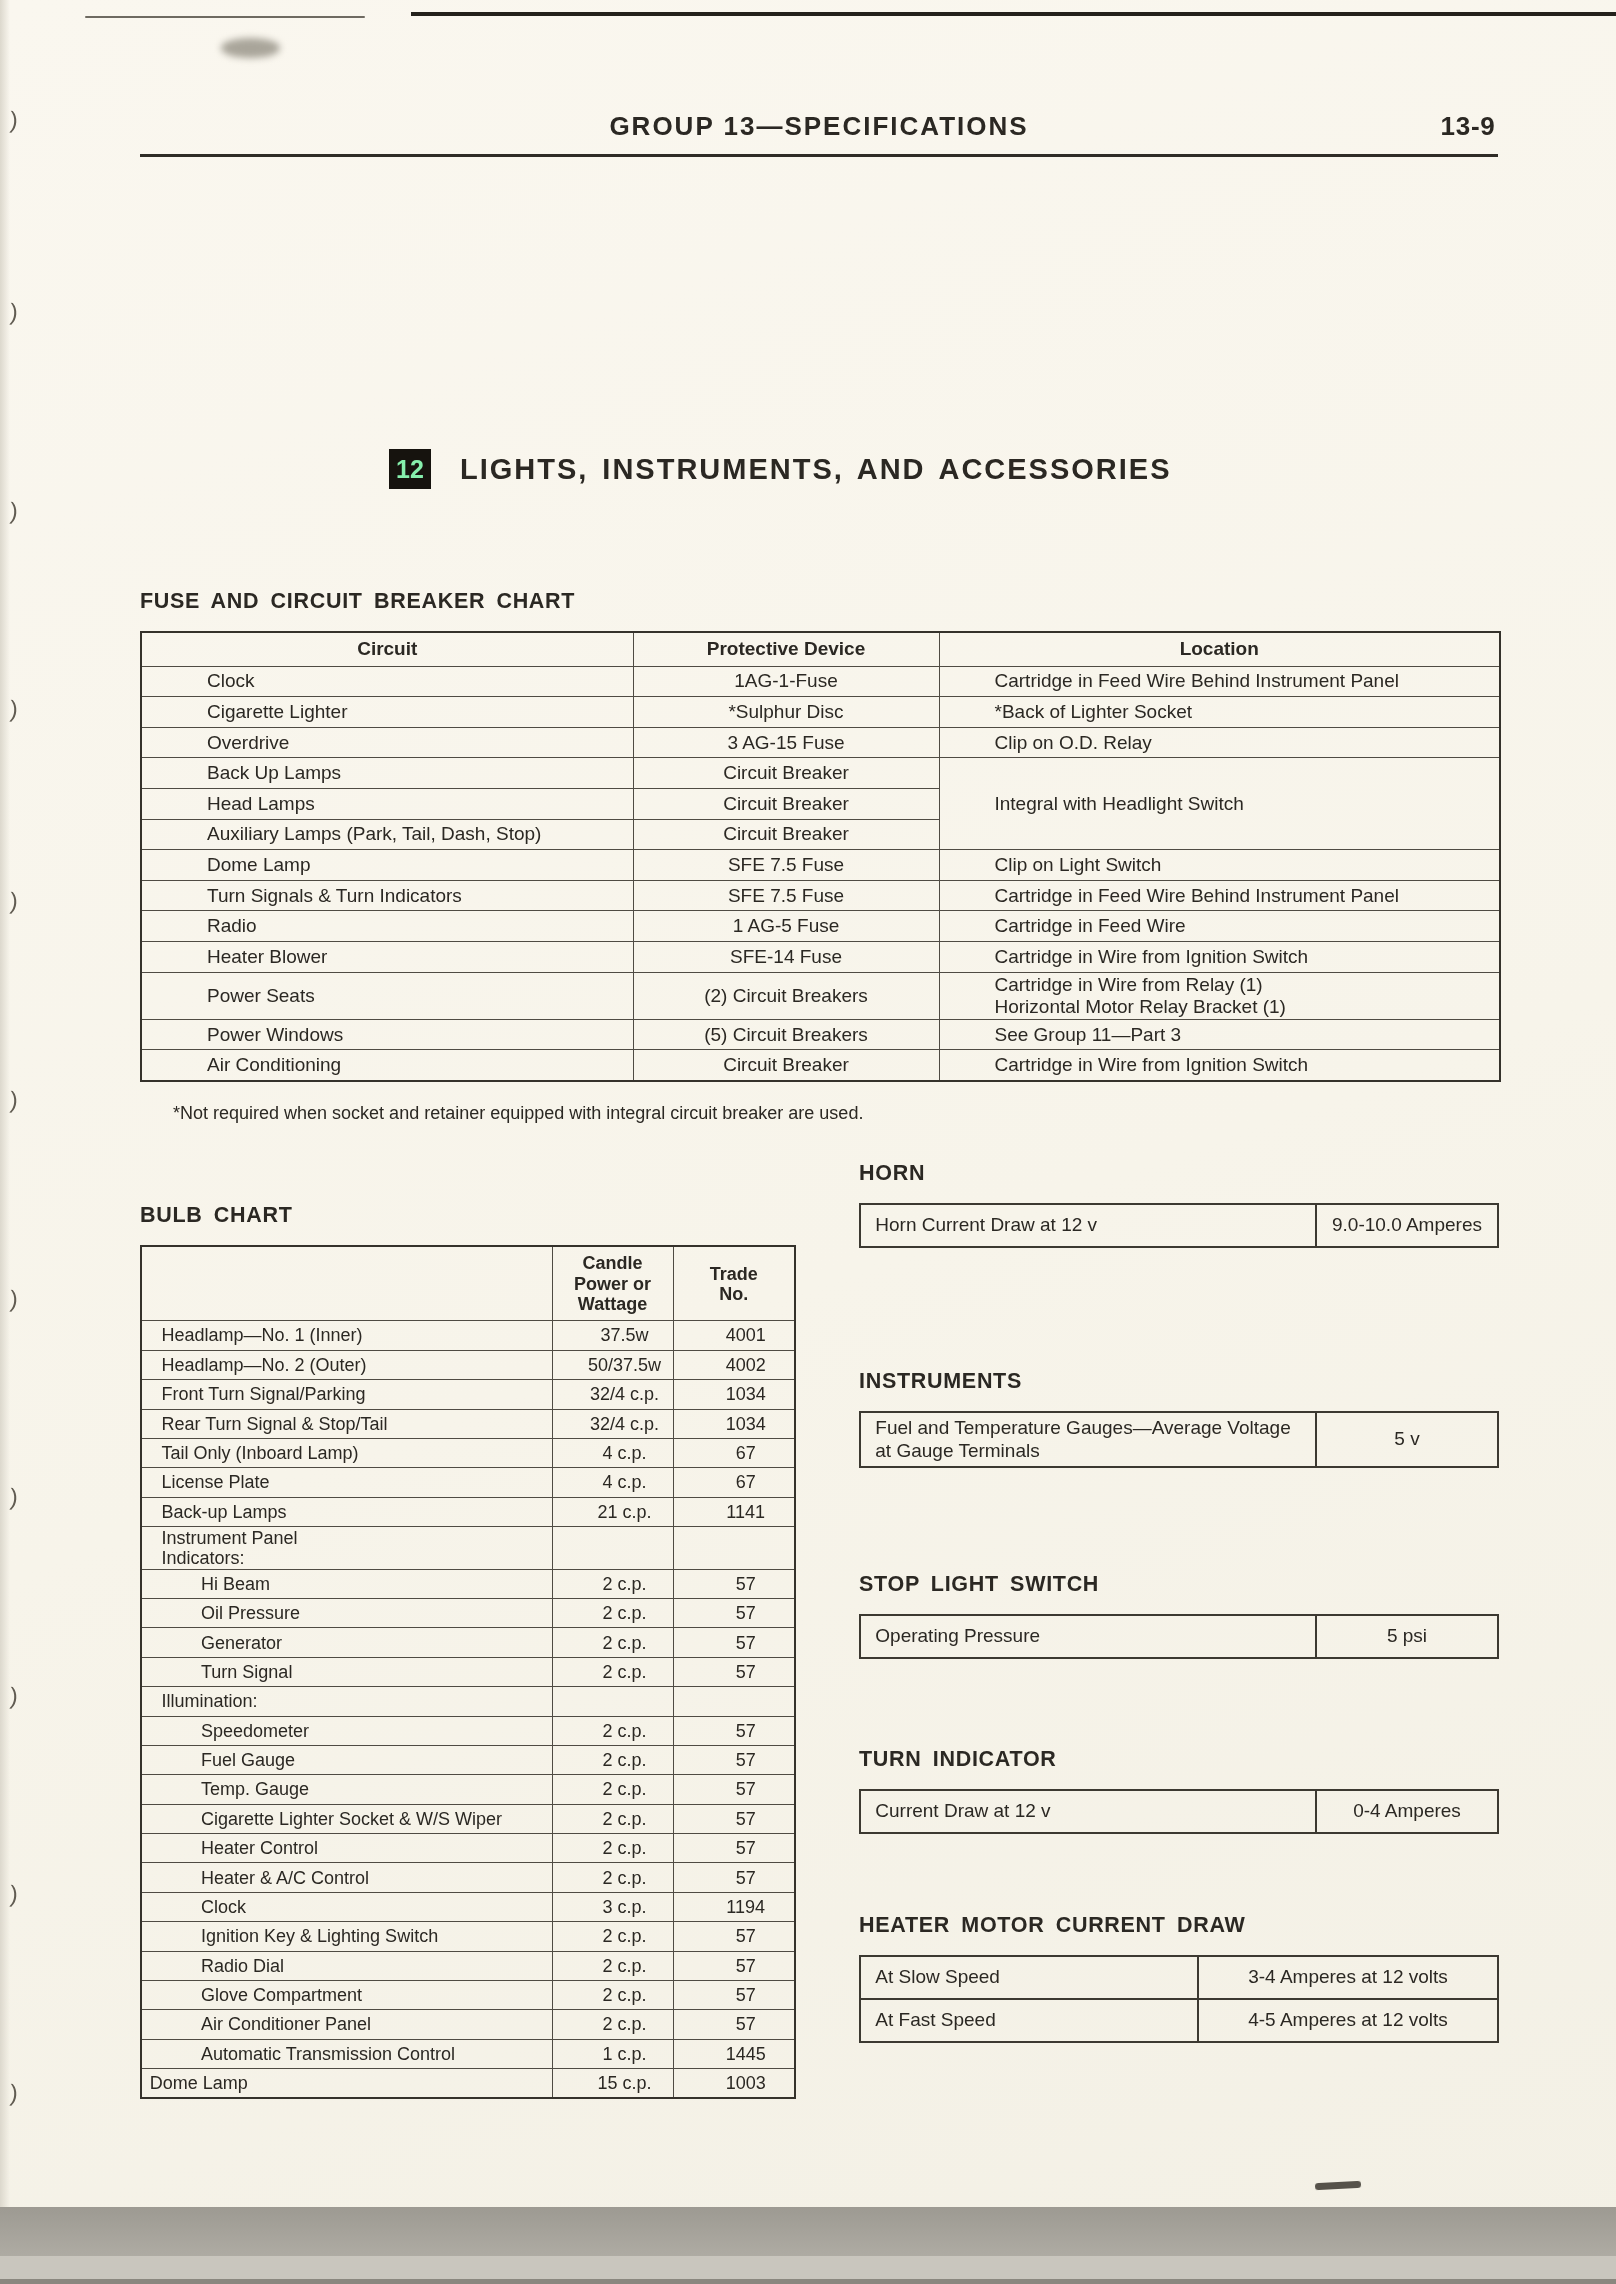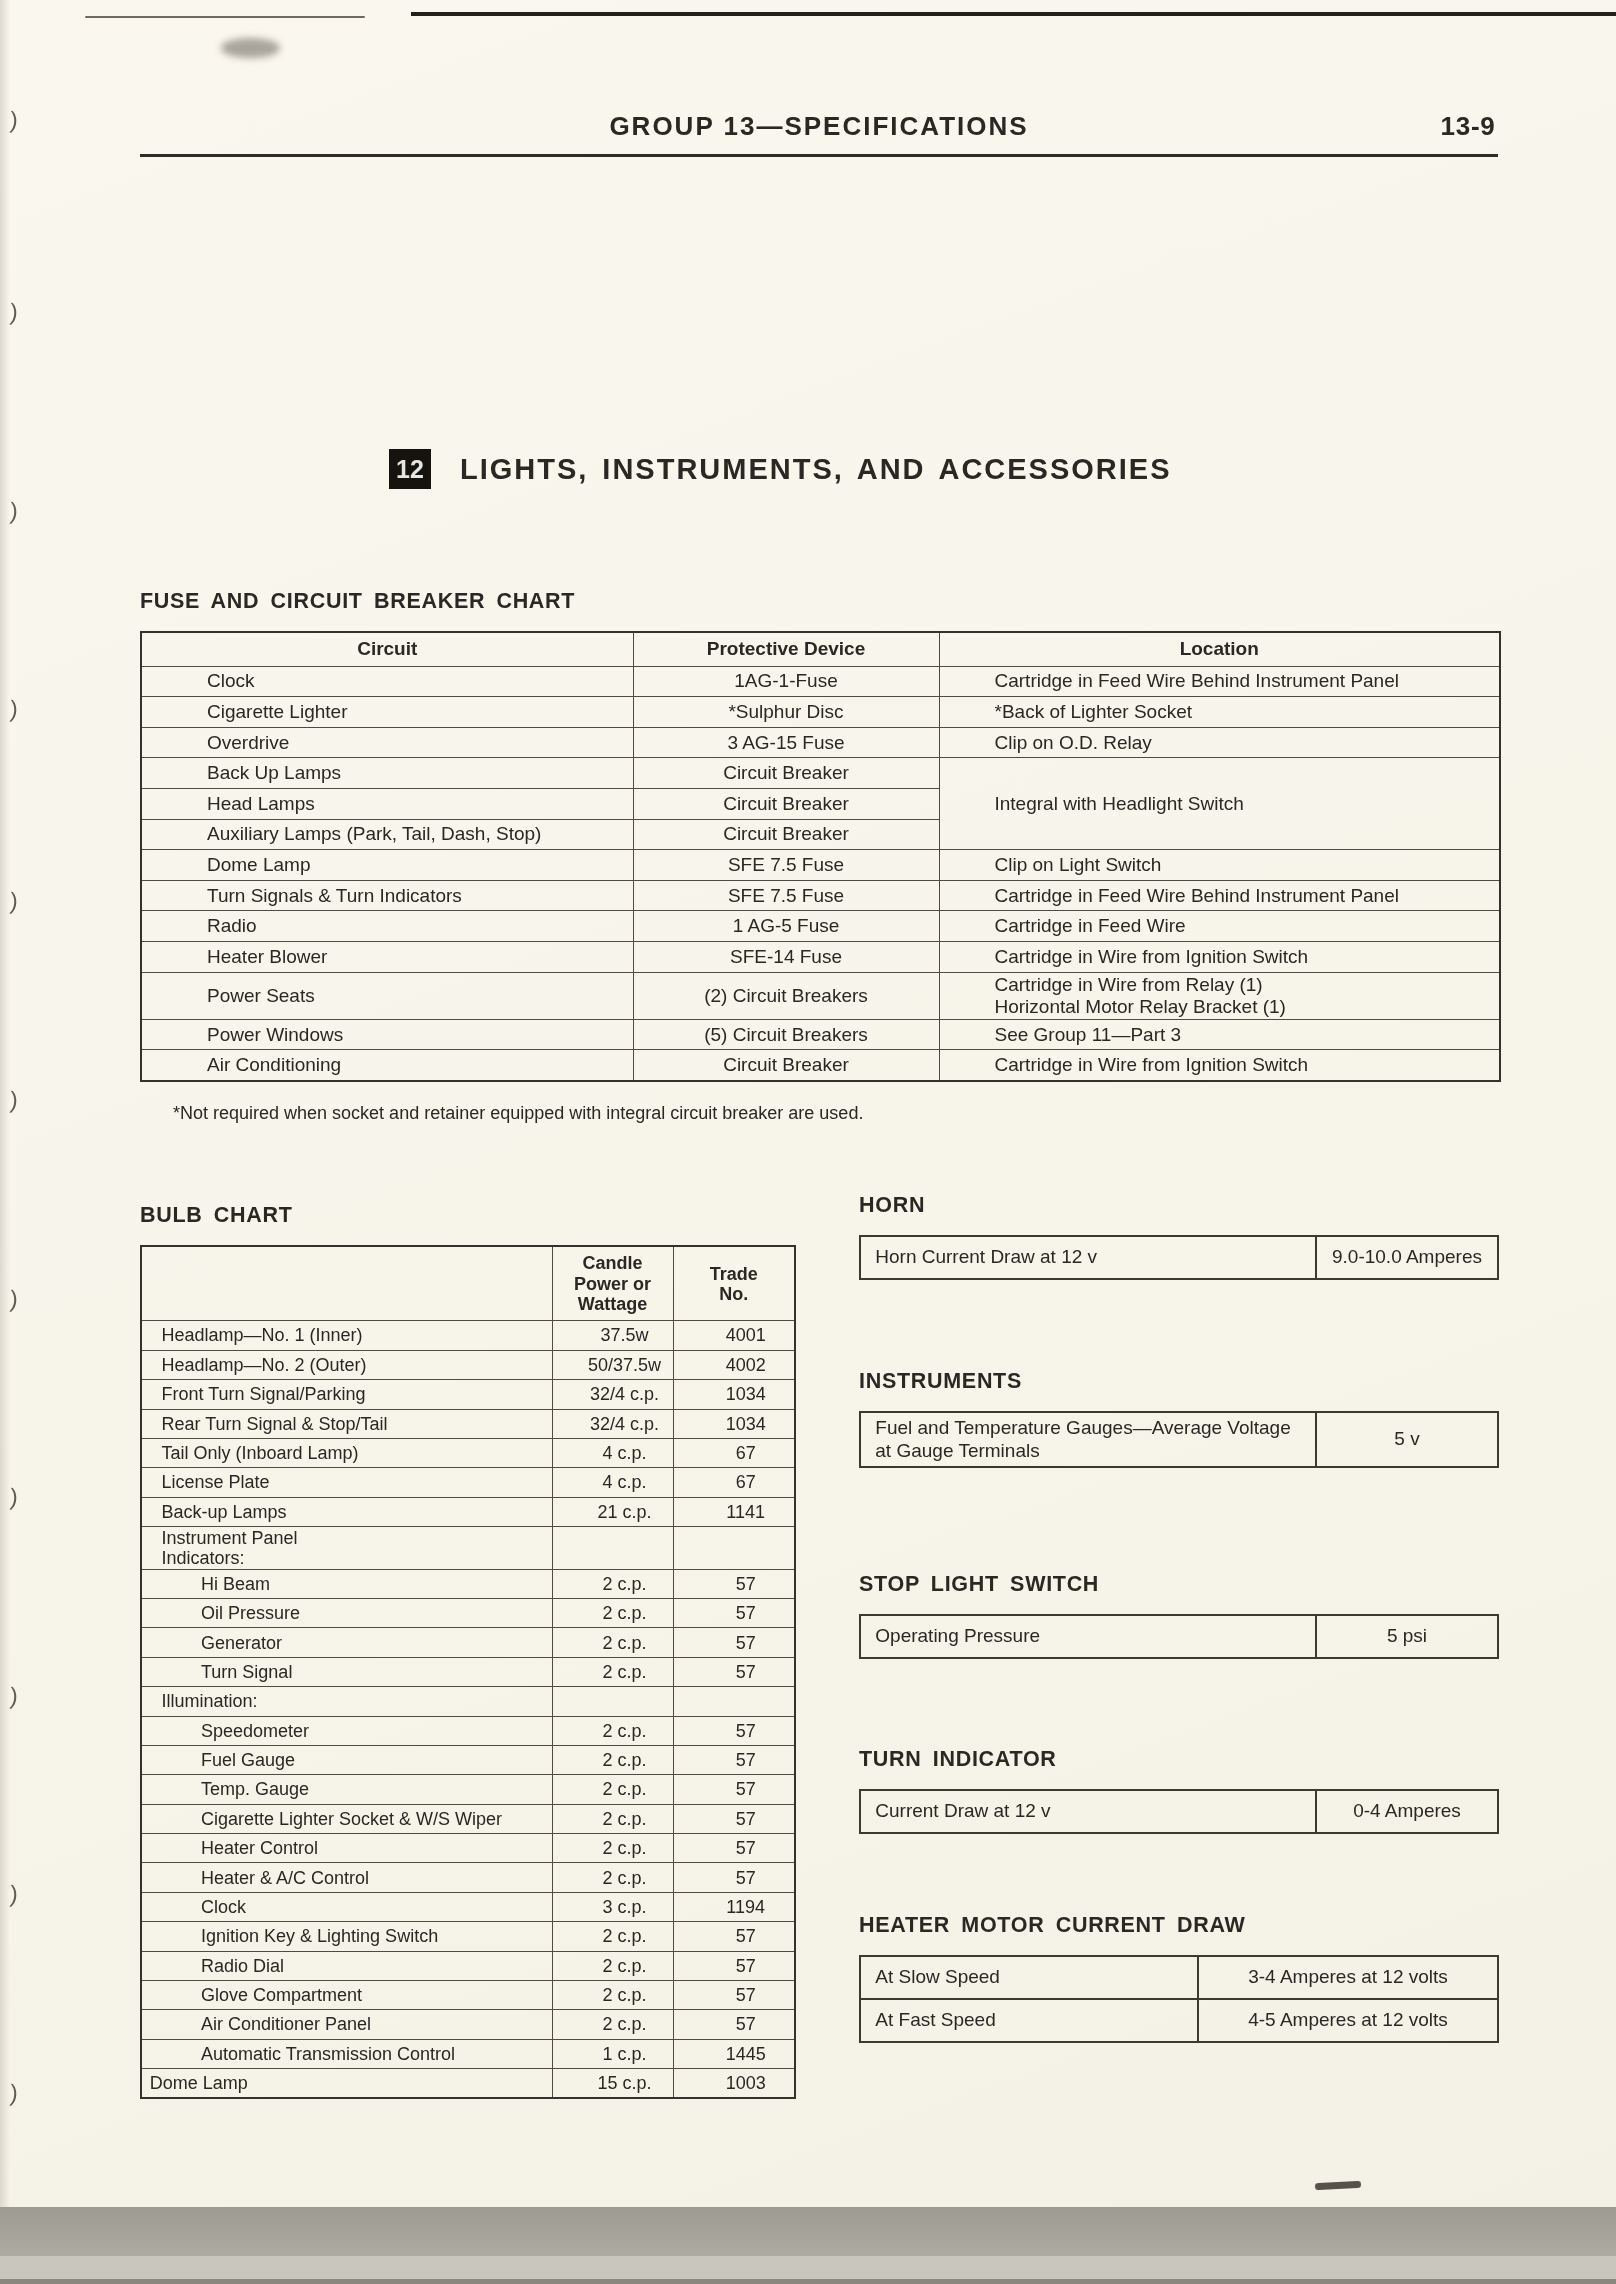--- a/index.html
+++ b/index.html
@@ -29,21 +29,21 @@
   .margin-mark{position:absolute;left:0;font-size:23.4px;color:#615c52;transform:rotate(4deg);}
 
   
   .page-header{position:absolute;top:111px;left:140px;width:1358px;height:34px;}
   .header-title{display:block;text-align:center;font-size:26px;font-weight:700;letter-spacing:2px;}
   .page-number{position:absolute;right:2.6px;top:0;font-size:26px;font-weight:700;letter-spacing:0.7px;}
   .header-rule{position:absolute;top:154px;left:140px;width:1358px;height:2.6px;background:#2f2c26;border:none;margin:0;}
 
   
   .section-heading{position:absolute;top:449px;left:389px;display:flex;align-items:center;gap:29px;}
-  .section-num{width:42px;height:40px;background:#16130e;color:#e5e5e5;font-weight:700;font-size:25px;
+  .section-num{width:42px;height:40px;background:#16130e;color:#86efac;font-weight:700;font-size:25px;
     display:flex;align-items:center;justify-content:center;}
   .section-title{font-size:29px;font-weight:700;letter-spacing:2px;word-spacing:3.9px;}
 
   
   .chart-heading{font-size:21.5px;font-weight:700;letter-spacing:0.7px;word-spacing:4.6px;margin:0 0 17px 0;line-height:26px;}
 
   
   .fuse-section{position:absolute;top:588px;left:140px;width:1359px;}
   table{border-collapse:collapse;table-layout:fixed;}
   .fuse-table{width:1359px;border:2.6px solid #35322b;}
@@ -61,21 +61,21 @@
   .bulb-table th{font-weight:700;text-align:center;white-space:pre-line;height:72px;vertical-align:middle;}
   td.col-name{text-align:left;}
   td.col-name.indent-0{padding-left:7.8px;}
   td.col-name.indent-1{padding-left:19.5px;}
   td.col-name.indent-2{padding-left:59px;}
   td.col-name.group{white-space:pre-line;}
   td.col-power,td.col-trade{text-align:center;white-space:nowrap;padding-left:29px;}
 
   
   .spec-section{position:absolute;left:859px;width:640px;}
-  .horn-section{top:1192px;}
+  .horn-section{top:1160px;}
   .instruments-section{top:1368px;}
   .stop-section{top:1571px;}
   .turn-section{top:1746px;}
   .heater-section{top:1912px;}
   .spec-table{width:640px;border:2.6px solid #35322b;}
   .spec-table td{border:2px solid #3c3931;font-size:19px;line-height:1.2;height:33px;padding:3.9px 9px;}
   td.spec-label{text-align:left;padding-left:14.3px;}
   td.spec-value{text-align:center;white-space:nowrap;}
 </style>
 </head>

